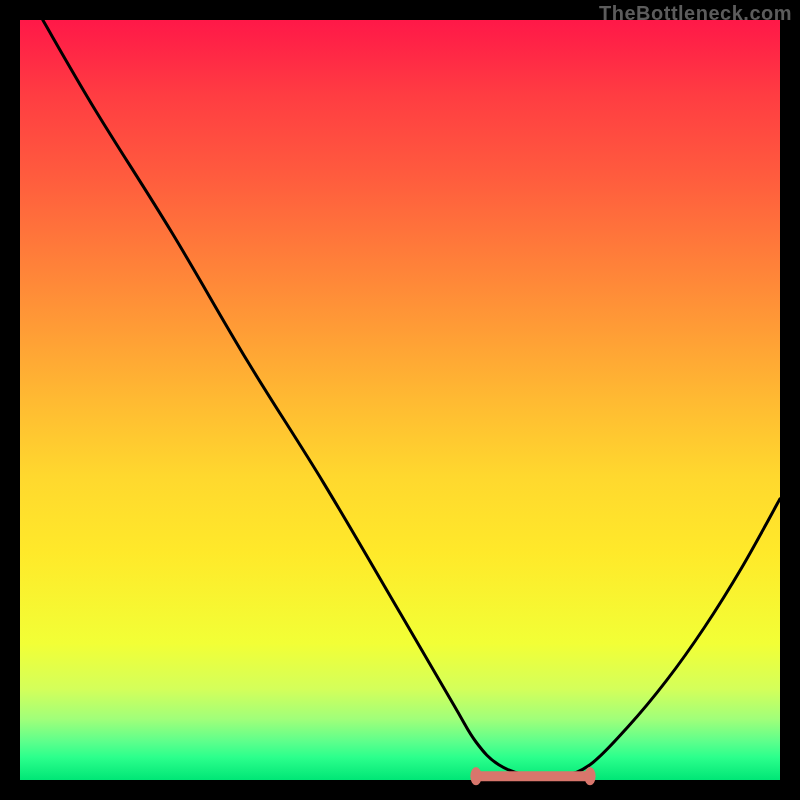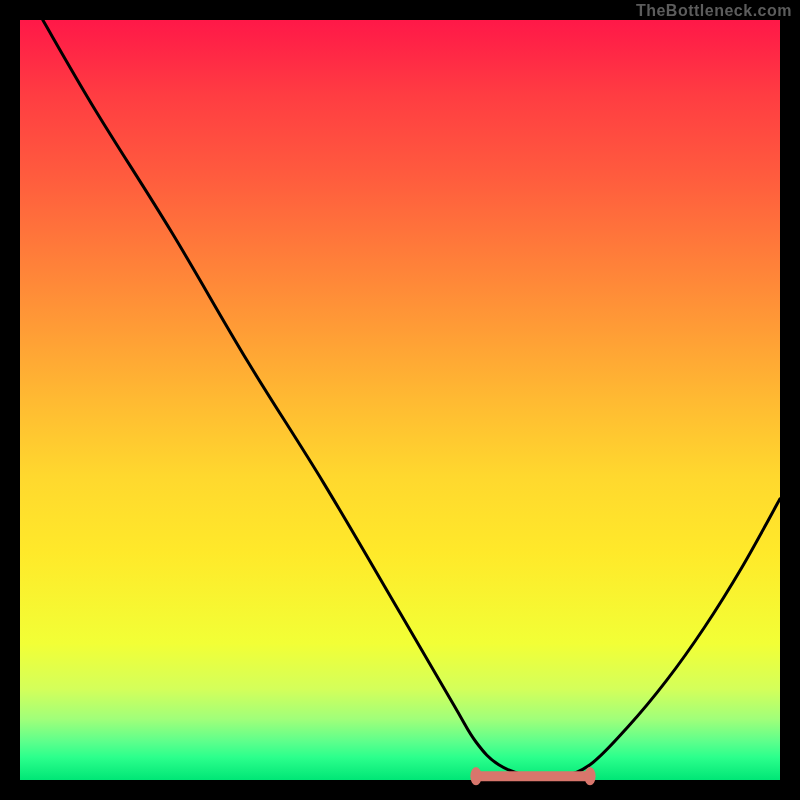--- a/index.html
+++ b/index.html
@@ -25,21 +25,21 @@
       #a0ff7a 92%,
       #5cff8c 95%,
       #2cff8c 97%,
       #00e676 100%);
   }
   .watermark {
     position: absolute;
     top: 2px;
     right: 8px;
     font-family: Arial, Helvetica, sans-serif;
-    font-size: 16px;
+    font-size: 20px;
     font-weight: 600;
     color: #5c5c5c;
     letter-spacing: 0.5px;
   }
   svg.overlay {
     position: absolute;
     left: 20px;
     top: 20px;
     width: 760px;
     height: 760px;

